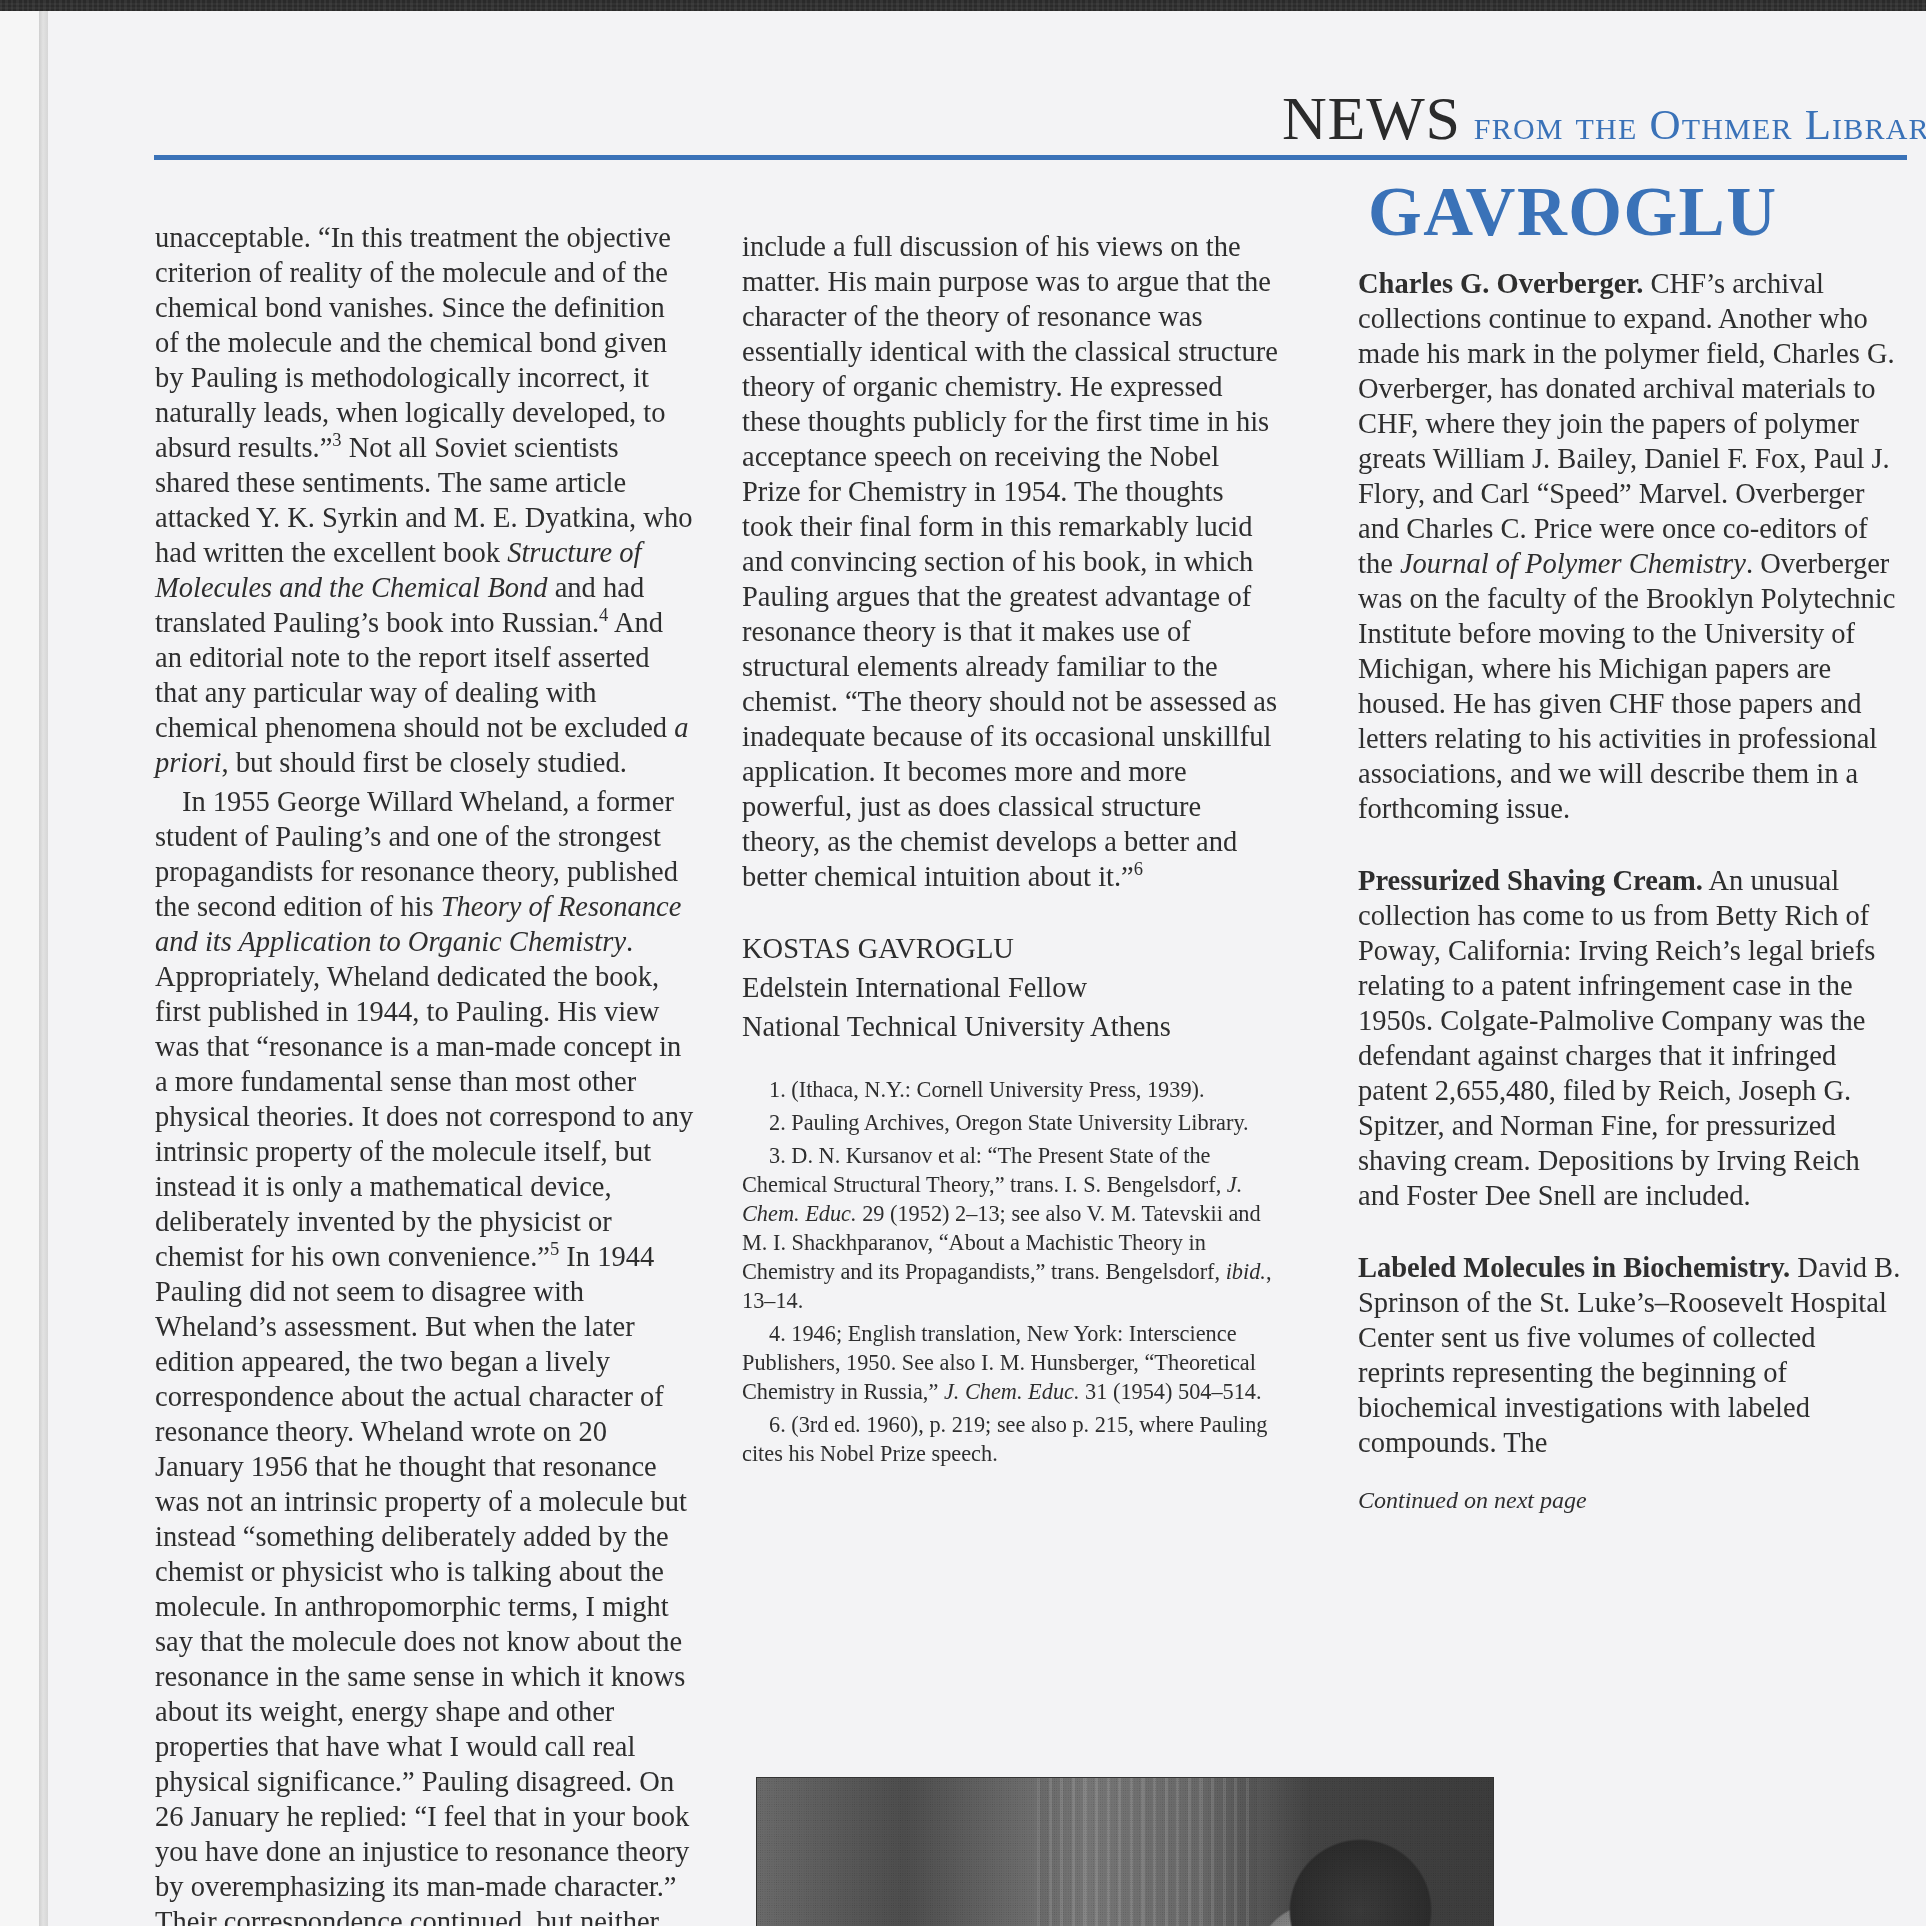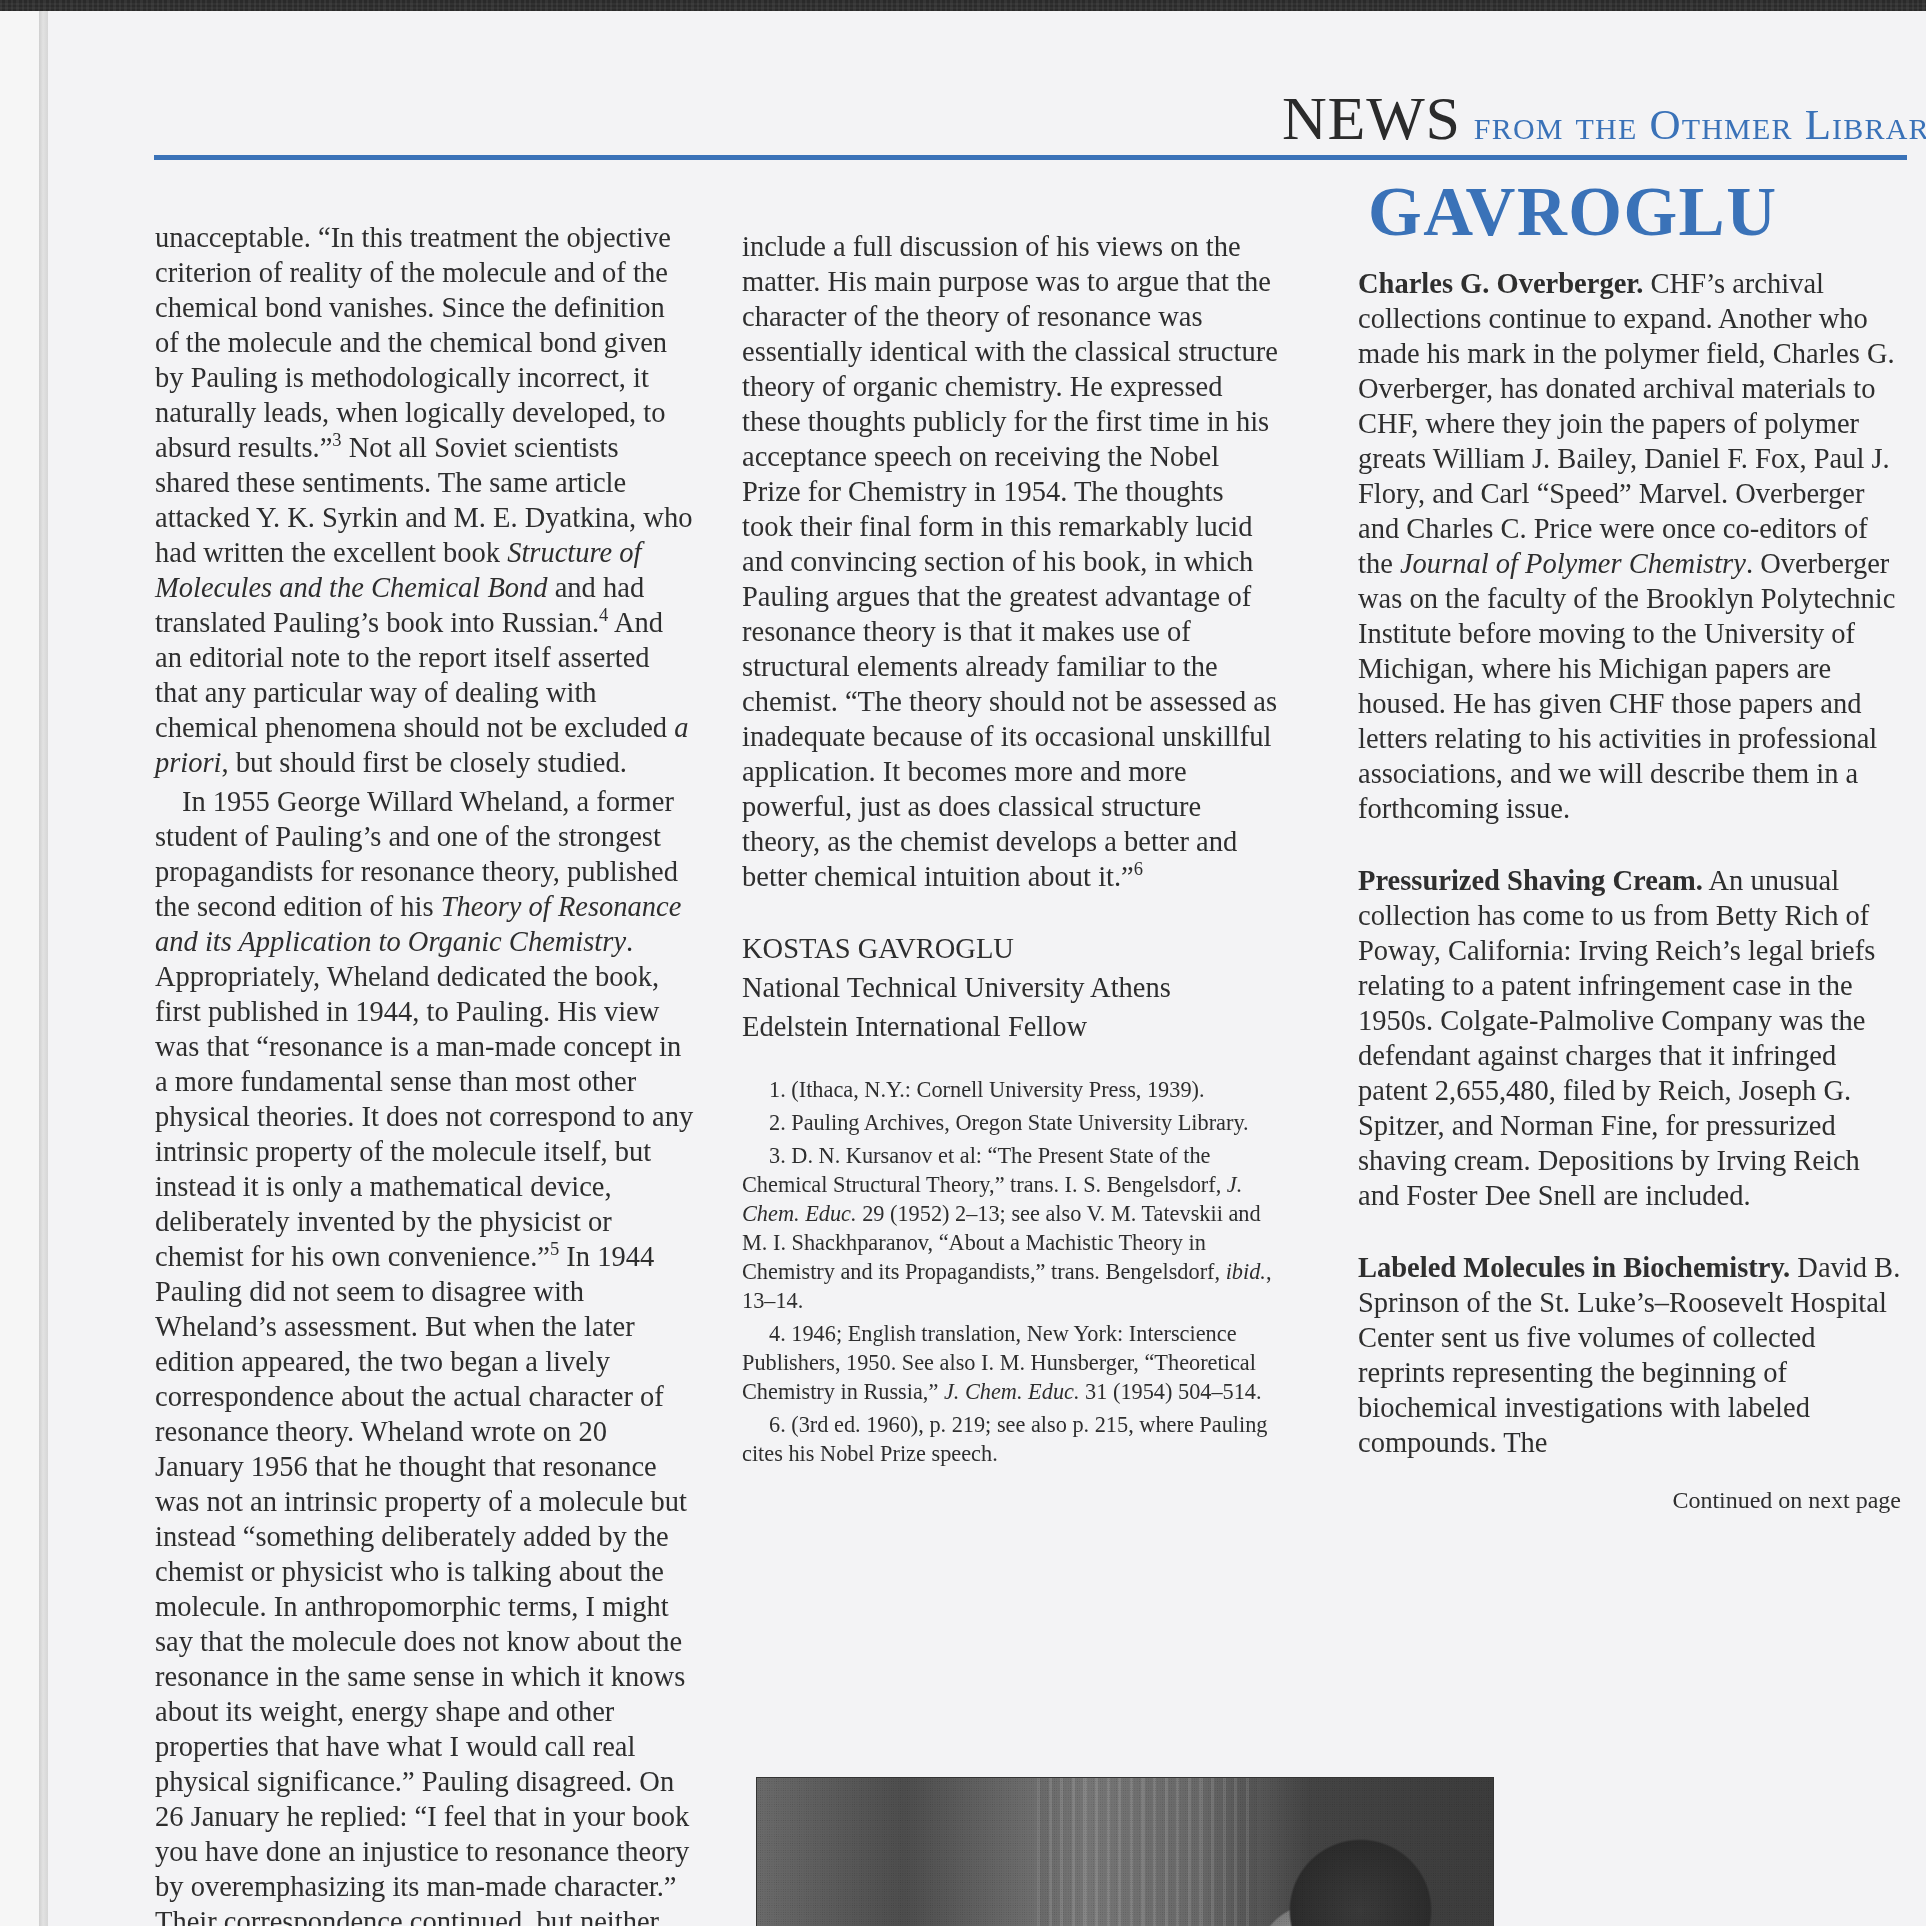--- a/index.html
+++ b/index.html
@@ -66,21 +66,21 @@
   .kicker { font-size: 35px; font-style: italic; color: #2e2e2e; margin: 0 0 42px 0; }
   .lead { font-weight: bold; }
   .gap-block { margin-top: 37px !important; }
 
   sup { font-size: 18.5px; line-height: 0; vertical-align: 10.8px; }
 
   .byline { margin-top: 37px !important; }
   .notes { margin-top: 31px; font-size: 22.3px; line-height: 29px; }
   .notes p { text-indent: 27px; }
 
-  .continued { text-align: right; font-size: 24px; margin-top: 23px !important; }
+  .continued { font-style: italic; font-size: 24px; margin-top: 23px !important; }
 
   
   .photo {
     position: absolute; left: 756px; top: 1777px; width: 736px; height: 663px;
     background:
       radial-gradient(ellipse 100px 116px at 27% 34%, #bdbdbd 0, #8f8f8f 60%, rgba(0,0,0,0) 62%),
       radial-gradient(ellipse 146px 293px at 24% 82%, #c9c9c9 0, #a9a9a9 70%, rgba(0,0,0,0) 72%),
       radial-gradient(ellipse 116px 116px at 82% 20%, #3a3a3a 0, #2c2c2c 60%, rgba(0,0,0,0) 62%),
       radial-gradient(ellipse 92px 116px at 75% 30%, #a8a8a8 0, #7d7d7d 60%, rgba(0,0,0,0) 62%),
       radial-gradient(ellipse 185px 347px at 85% 85%, #4b4b4b 0, #3c3c3c 70%, rgba(0,0,0,0) 72%),
@@ -119,22 +119,22 @@
       <p><span>unacceptable. “In this treatment the objective criterion of reality of the molecule and of the chemical bond vanishes. Since the definition of the molecule and the chemical bond given by Pauling is methodologically incorrect, it naturally leads, when logically developed, to absurd results.”</span><sup>3</sup><span> Not all Soviet scientists shared these sentiments. The same article attacked Y. K. Syrkin and M. E. Dyatkina, who had written the excellent book </span><i>Structure of Molecules and the Chemical Bond</i><span> and had translated Pauling’s book into Russian.</span><sup>4</sup><span> And an editorial note to the report itself asserted that any particular way of dealing with chemical phenomena should not be excluded </span><i>a priori</i><span>, but should first be closely studied.</span></p>
       <p class="indent"><span>In 1955 George Willard Wheland, a former student of Pauling’s and one of the strongest propagandists for resonance theory, published the second edition of his </span><i>Theory of Resonance and its Application to Organic Chemistry</i><span>. Appropriately, Wheland dedicated the book, first published in 1944, to Pauling. His view was that “resonance is a man-made concept in a more fundamental sense than most other physical theories. It does not correspond to any intrinsic property of the molecule itself, but instead it is only a mathematical device, deliberately invented by the physicist or chemist for his own convenience.”</span><sup>5</sup><span> In 1944 Pauling did not seem to disagree with Wheland’s assessment. But when the later edition appeared, the two began a lively correspondence about the actual character of resonance theory. Wheland wrote on 20 January 1956 that he thought that resonance was not an intrinsic property of a molecule but instead “something deliberately added by the chemist or physicist who is talking about the molecule. In anthropomorphic terms, I might say that the molecule does not know about the resonance in the same sense in which it knows about its weight, energy shape and other properties that have what I would call real physical significance.” Pauling disagreed. On 26 January he replied: “I feel that in your book you have done an injustice to resonance theory by overemphasizing its man-made character.” Their correspondence continued, but neither could convince the other.</span></p>
     </div>
 </div>
 
 <div class="col col-2">
   <div>
       <p><span>include a full discussion of his views on the matter. His main purpose was to argue that the character of the theory of resonance was essentially identical with the classical structure theory of organic chemistry. He expressed these thoughts publicly for the first time in his acceptance speech on receiving the Nobel Prize for Chemistry in 1954. The thoughts took their final form in this remarkably lucid and convincing section of his book, in which Pauling argues that the greatest advantage of resonance theory is that it makes use of structural elements already familiar to the chemist. “The theory should not be assessed as inadequate because of its occasional unskillful application. It becomes more and more powerful, just as does classical structure theory, as the chemist develops a better and better chemical intuition about it.”</span><sup>6</sup></p>
     </div>
   <p class="byline">KOSTAS GAVROGLU</p>
+  <p>Edelstein International Fellow</p>
   <p>National Technical University Athens</p>
-  <p>Edelstein International Fellow</p>
   <div class="notes">
       <p><span>1. (Ithaca, N.Y.: Cornell University Press, 1939).</span></p>
       <p><span>2. Pauling Archives, Oregon State University Library.</span></p>
       <p><span>3. D. N. Kursanov et al: “The Present State of the Chemical Structural Theory,” trans. I. S. Bengelsdorf, </span><i>J. Chem. Educ.</i><span> 29 (1952) 2–13; see also V. M. Tatevskii and M. I. Shackhparanov, “About a Machistic Theory in Chemistry and its Propagandists,” trans. Bengelsdorf, </span><i>ibid.</i><span>, 13–14.</span></p>
       <p><span>4. 1946; English translation, New York: Interscience Publishers, 1950. See also I. M. Hunsberger, “Theoretical Chemistry in Russia,” </span><i>J. Chem. Educ.</i><span> 31 (1954) 504–514.</span></p>
       <p><span>6. (3rd ed. 1960), p. 219; see also p. 215, where Pauling cites his Nobel Prize speech.</span></p>
     </div>
 </div>
 
 <div class="col col-3">

